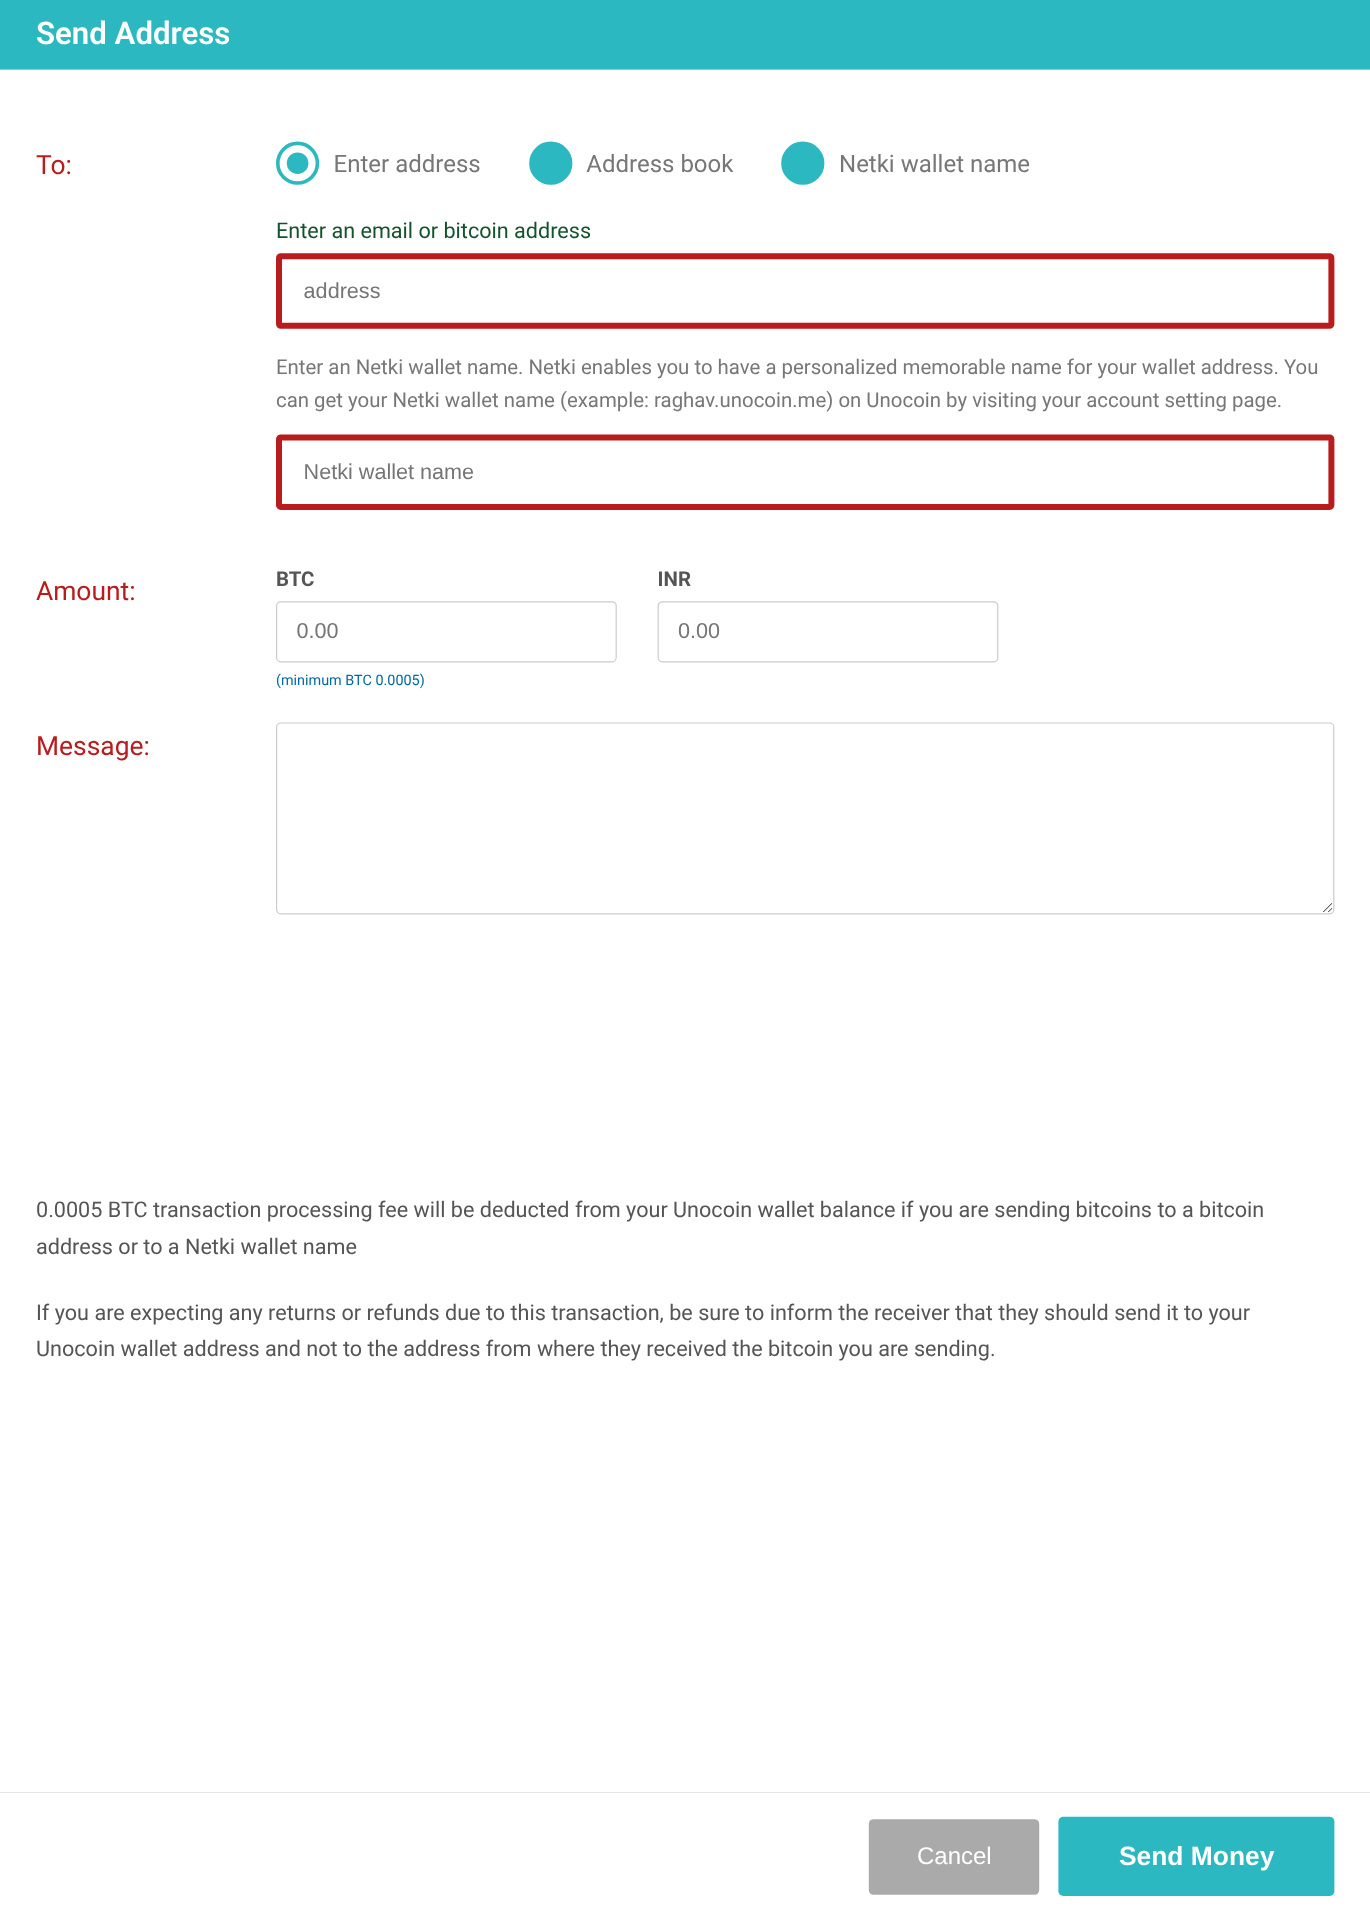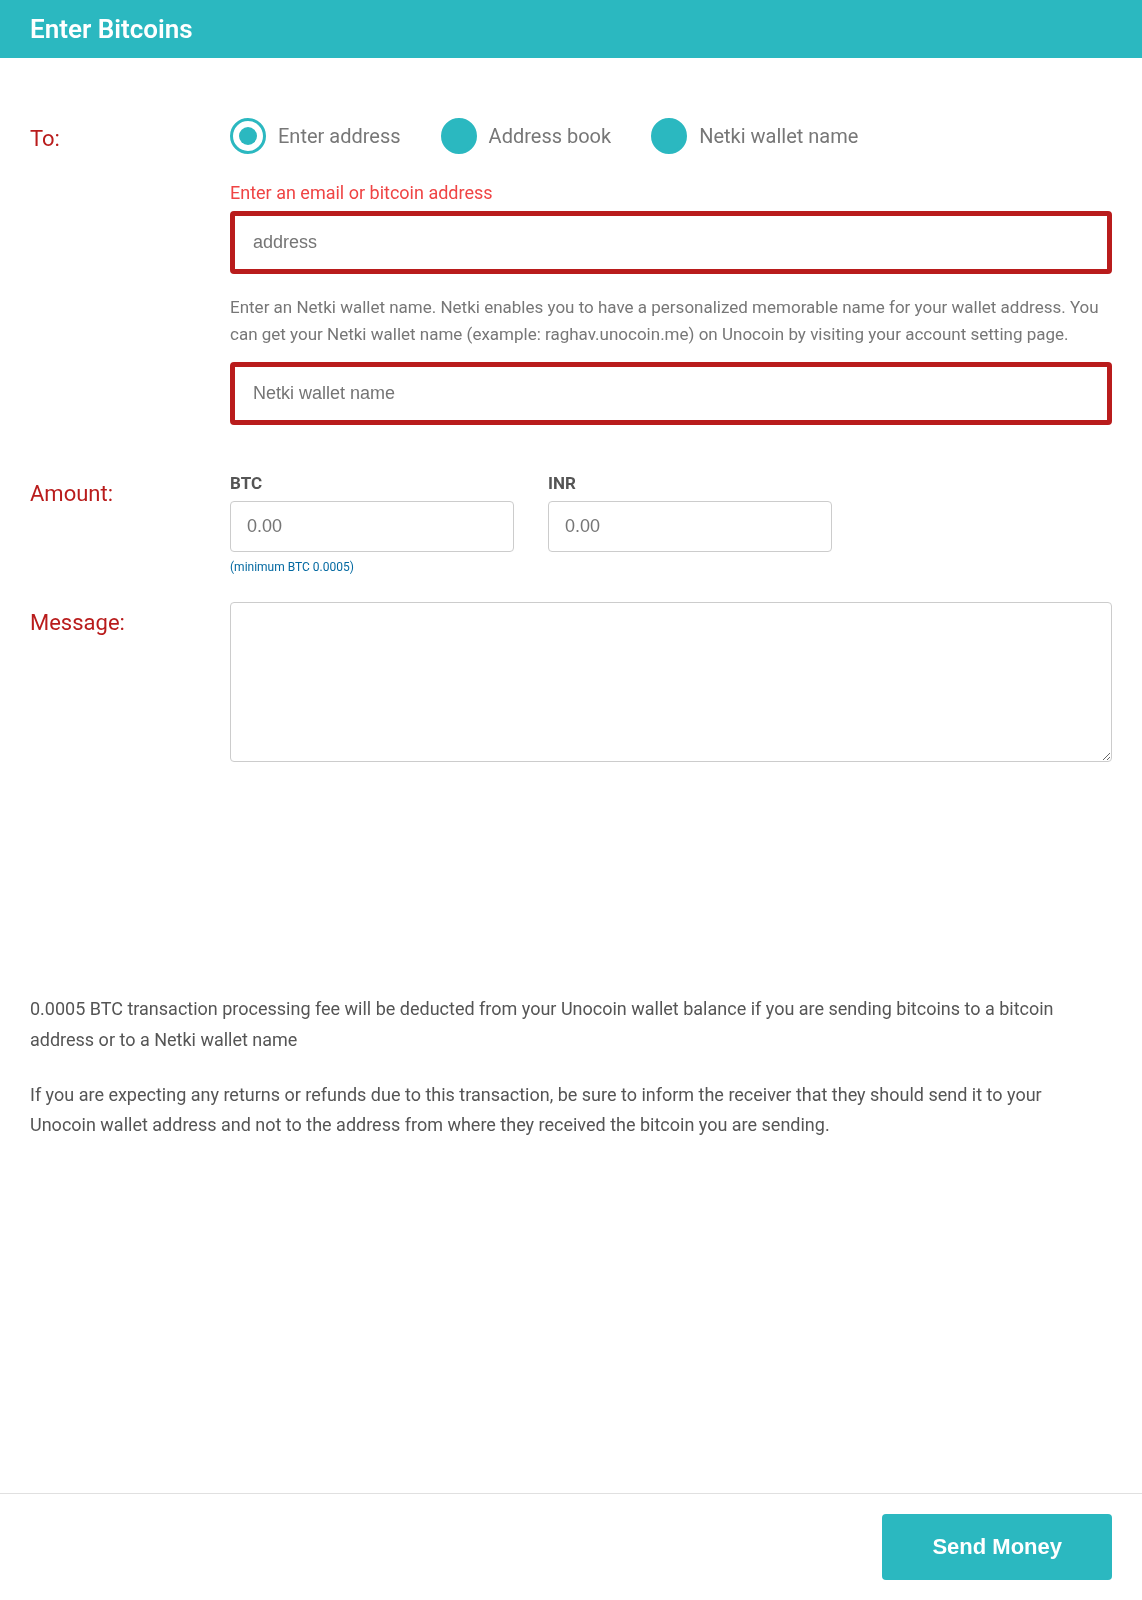--- a/index.html
+++ b/index.html
@@ -94,21 +94,21 @@
       border-color: #2bb8c0;
     }
 
     .radio-label {
       font-size: 20px;
       color: #777777;
     }
 
     .field-label {
       font-size: 18px;
-      color: #ef4444;
+      color: #14532d;
       margin-bottom: 8px;
     }
 
     .text-input {
       width: 100%;
       border: 5px solid #b91c1c;
       border-radius: 4px;
       padding: 16px 18px;
       font-size: 18px;
       color: #aaaaaa;
@@ -215,21 +215,21 @@
       padding: 20px 50px;
       font-size: 22px;
       cursor: pointer;
       font-weight: 600;
     }
   </style>
 </head>
 <body>
 
 <div class="header">
-  <span class="header-title">Enter Bitcoins</span>
+  <span class="header-title">Send Address</span>
 </div>
 
 <div class="main-content">
 
   <div class="form-row">
     <div class="form-label">To:</div>
     <div class="form-control-group">
 
       
       <div class="radio-options">
@@ -294,14 +294,15 @@
   </div>
 
 </div>
 
 <div class="info-section">
   <p class="info-text">0.0005 BTC transaction processing fee will be deducted from your Unocoin wallet balance if you are sending bitcoins to a bitcoin address or to a Netki wallet name</p>
   <p class="info-text">If you are expecting any returns or refunds due to this transaction, be sure to inform the receiver that they should send it to your Unocoin wallet address and not to the address from where they received the bitcoin you are sending.</p>
 </div>
 
 <div class="footer">
+  <button class="btn-cancel">Cancel</button>
   <button class="btn-send-money">Send Money</button>
 </div>
 
 </body></html>

